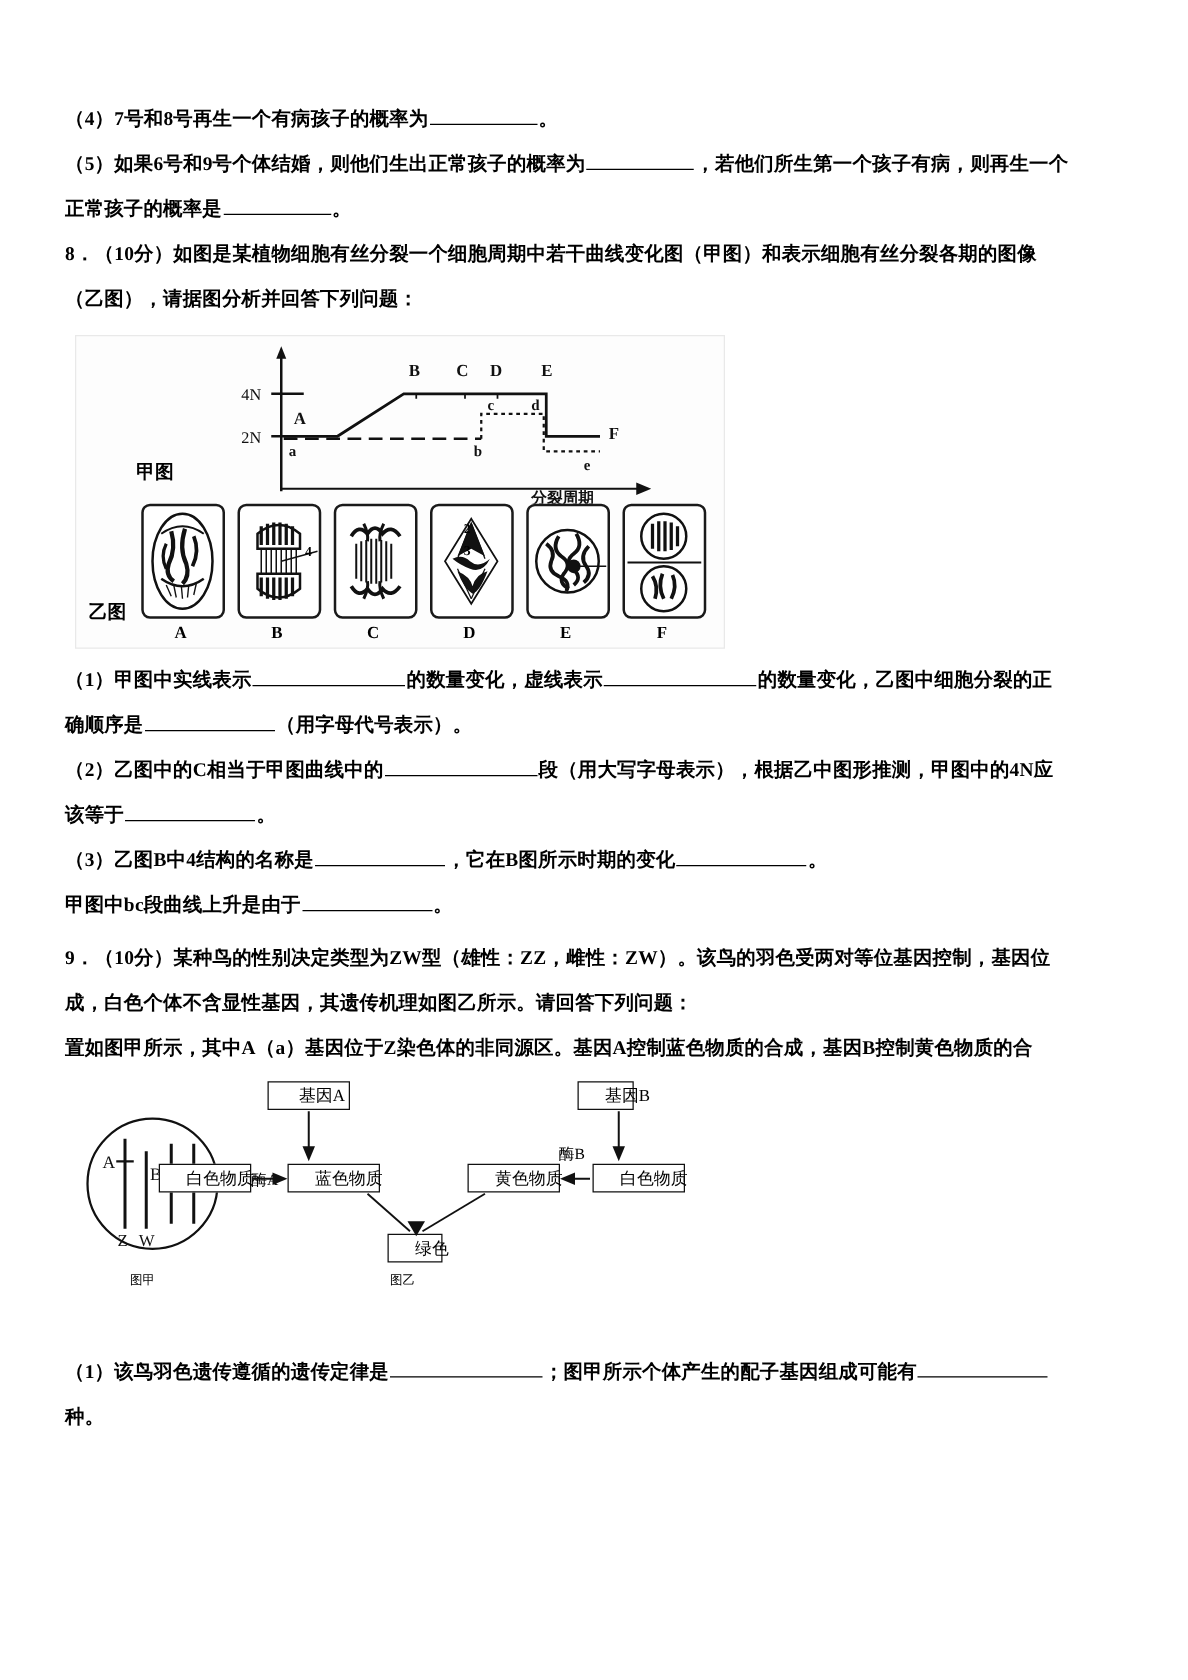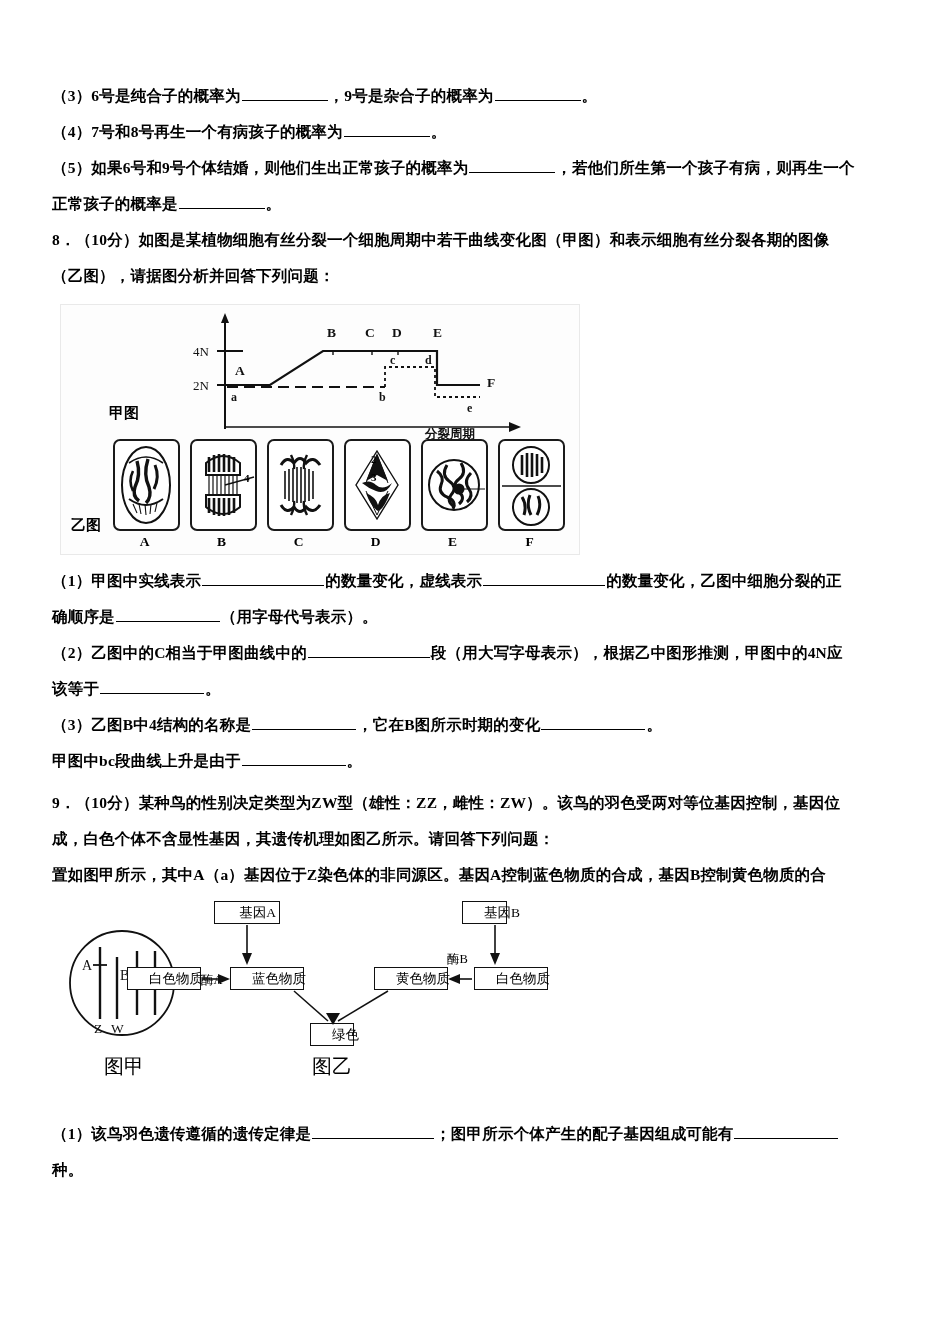--- a/index.html
+++ b/index.html
@@ -120,35 +120,32 @@
     padding-left: 21px;
   }
   .glabel {
     position: absolute;
     font-size: 12.5px;
     font-family: "Liberation Serif", serif;
     white-space: nowrap;
   }
   .figcap {
     position: absolute;
-    font-size: 20px;
+    font-size: 10px;
     font-family: "Liberation Serif", serif;
     font-weight: normal;
   }
   svg { display: block; }
 </style>
 </head>
 <body>
 
 <div class="page">
   <div class="content">
 
-    <div class="qline">
-      <span>（3）</span><span>6号是纯合子的概率为</span><span class="blank b-md"></span><span>，9号是杂合子的概率为</span><span class="blank b-md"></span><span>。</span>
-    </div>
 
     <div class="qline">
       <span>（4）</span><span>7号和8号再生一个有病孩子的概率为</span><span class="blank b-md"></span><span>。</span>
     </div>
 
     <div class="qline">
       <span>（5）</span><span>如果6号和9号个体结婚，则他们生出正常孩子的概率为</span><span class="blank b-md"></span><span>，若他们所生第一个孩子有病，则再生一个</span>
     </div>
     <div class="qline">
       <span>正常孩子的概率是</span><span class="blank b-md"></span><span>。</span>

